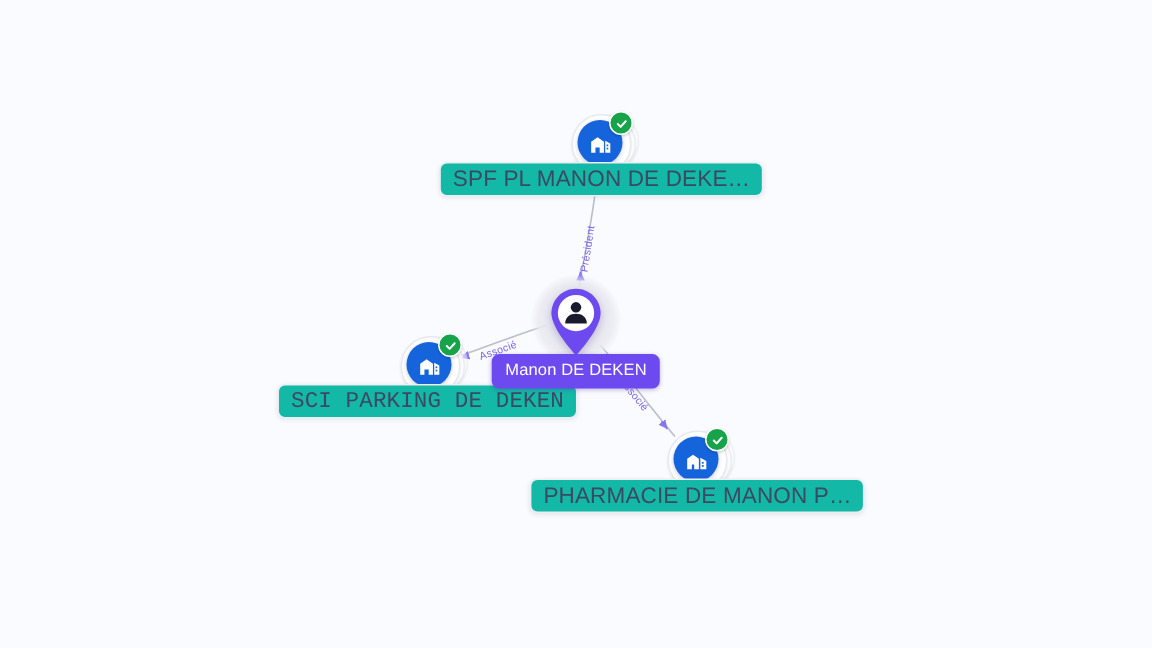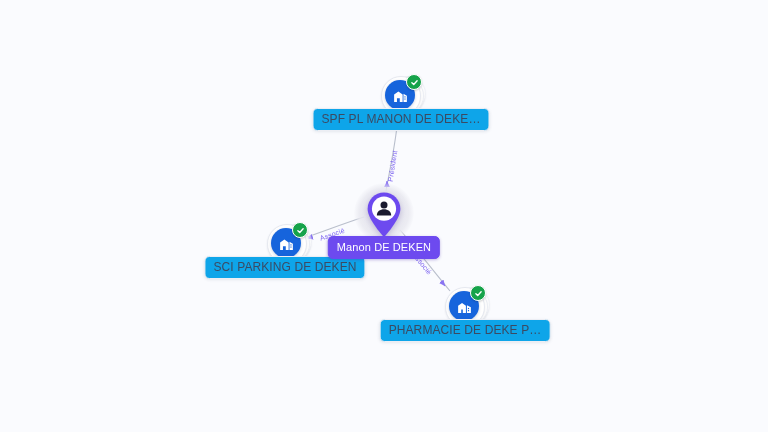--- a/index.html
+++ b/index.html
@@ -122,25 +122,25 @@
     position: absolute;
     transform: translateX(-50%);
     white-space: nowrap;
     font-size: 11px;
     line-height: 15px;
     padding: 3px 8px;
     border-radius: 5px;
     letter-spacing: 0.1px;
   }
   .label-company {
-    background: #0ea5e9;
+    background: #14b8a6;
     color: #3b4a63;
     border: 1px solid #eceef4;
     box-shadow: 0 1px 3px rgba(40,55,90,0.10);
-    font-size: 12px;
+    font-size: 15px;
   }
   .label-person {
     background: #6d4aef;
     color: #ffffff;
     font-size: 11px;
     border: 1px solid #6d4aef;
     box-shadow: 0 1px 3px rgba(70,45,170,0.32);
     text-align: center;
   }
 
@@ -218,21 +218,21 @@
           <rect x="17.5" y="13.2" width="1.6" height="1.6" fill="#1664dc"></rect>
           <rect x="17.5" y="16.2" width="1.6" height="1.6" fill="#1664dc"></rect>
         </svg>
       </div>
       <div class="verified-badge">
         <svg width="9" height="9" viewBox="0 0 24 24" aria-hidden="true">
           <path fill="none" stroke="#ffffff" stroke-width="3.6" stroke-linecap="round" stroke-linejoin="round" d="M5 12.5 L10 17.5 L19 7.5"></path>
         </svg>
       </div>
     </div>
-    <div class="node-label label-company" style="left:-2px; top:13px;">SCI PARKING DE DEKEN</div>
+    <div class="node-label label-company" style="left:-2px; top:13px;font-family:Liberation Mono, monospace;">SCI PARKING DE DEKEN</div>
   </div>
 
   <div class="node company-node" style="left:465px; top:306px;">
     <div class="stack">
       <div class="sheet s3"></div>
       <div class="sheet s2"></div>
       <div class="sheet s1"></div>
       <div class="disc">
         <svg width="17" height="17" viewBox="0 0 24 24" aria-hidden="true">
           <path fill="#ffffff" d="M3 21V11l5.5-3.8L14 11v10H9.6v-4.6H7.4V21H3z"></path>
@@ -240,21 +240,21 @@
           <rect x="16.8" y="14" width="1.7" height="1.7" fill="#1664dc"></rect>
           <rect x="16.8" y="17" width="1.7" height="1.7" fill="#1664dc"></rect>
         </svg>
       </div>
       <div class="verified-badge">
         <svg width="9" height="9" viewBox="0 0 24 24" aria-hidden="true">
           <path fill="none" stroke="#ffffff" stroke-width="3.6" stroke-linecap="round" stroke-linejoin="round" d="M5 12.5 L10 17.5 L19 7.5"></path>
         </svg>
       </div>
     </div>
-    <div class="node-label label-company" style="left:0px; top:13px;">PHARMACIE DE DEKE P…</div>
+    <div class="node-label label-company" style="left:0px; top:13px;">PHARMACIE DE MANON P…</div>
   </div>
 
   <div class="node" style="left:384px; top:213px;">
     <div class="person-halo"></div>
     <svg class="person-pin" viewBox="0 0 38 48">
       <path d="M19 1.5 C 9.9 1.5 2.6 8.8 2.6 17.9 C 2.6 28.6 19 46 19 46 C 19 46 35.4 28.6 35.4 17.9 C 35.4 8.8 28.1 1.5 19 1.5 Z" fill="#6d4aef"></path>
       <circle cx="19" cy="17.7" r="12.1" fill="#ffffff"></circle>
       <g>
         <circle cx="19" cy="13.9" r="3.5" fill="#1a1a2e"></circle>
         <path d="M11.8 24.6 C 11.8 20.3 15.1 18.2 19 18.2 C 22.9 18.2 26.2 20.3 26.2 24.6 Z" fill="#1a1a2e"></path>

